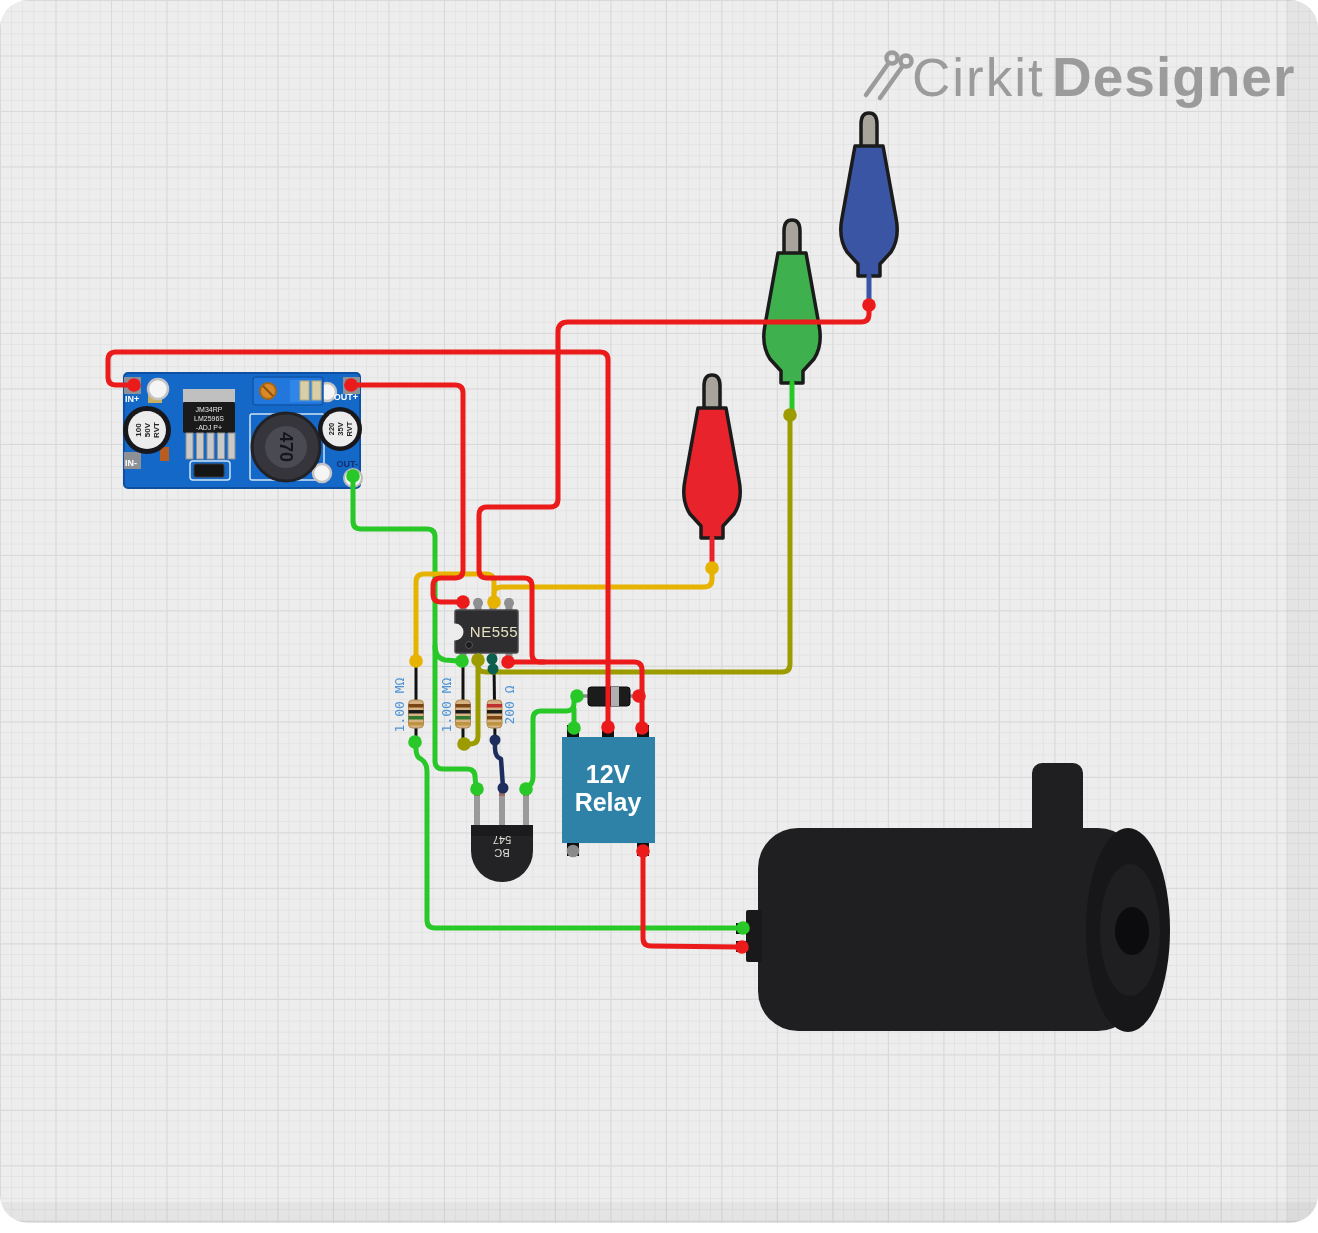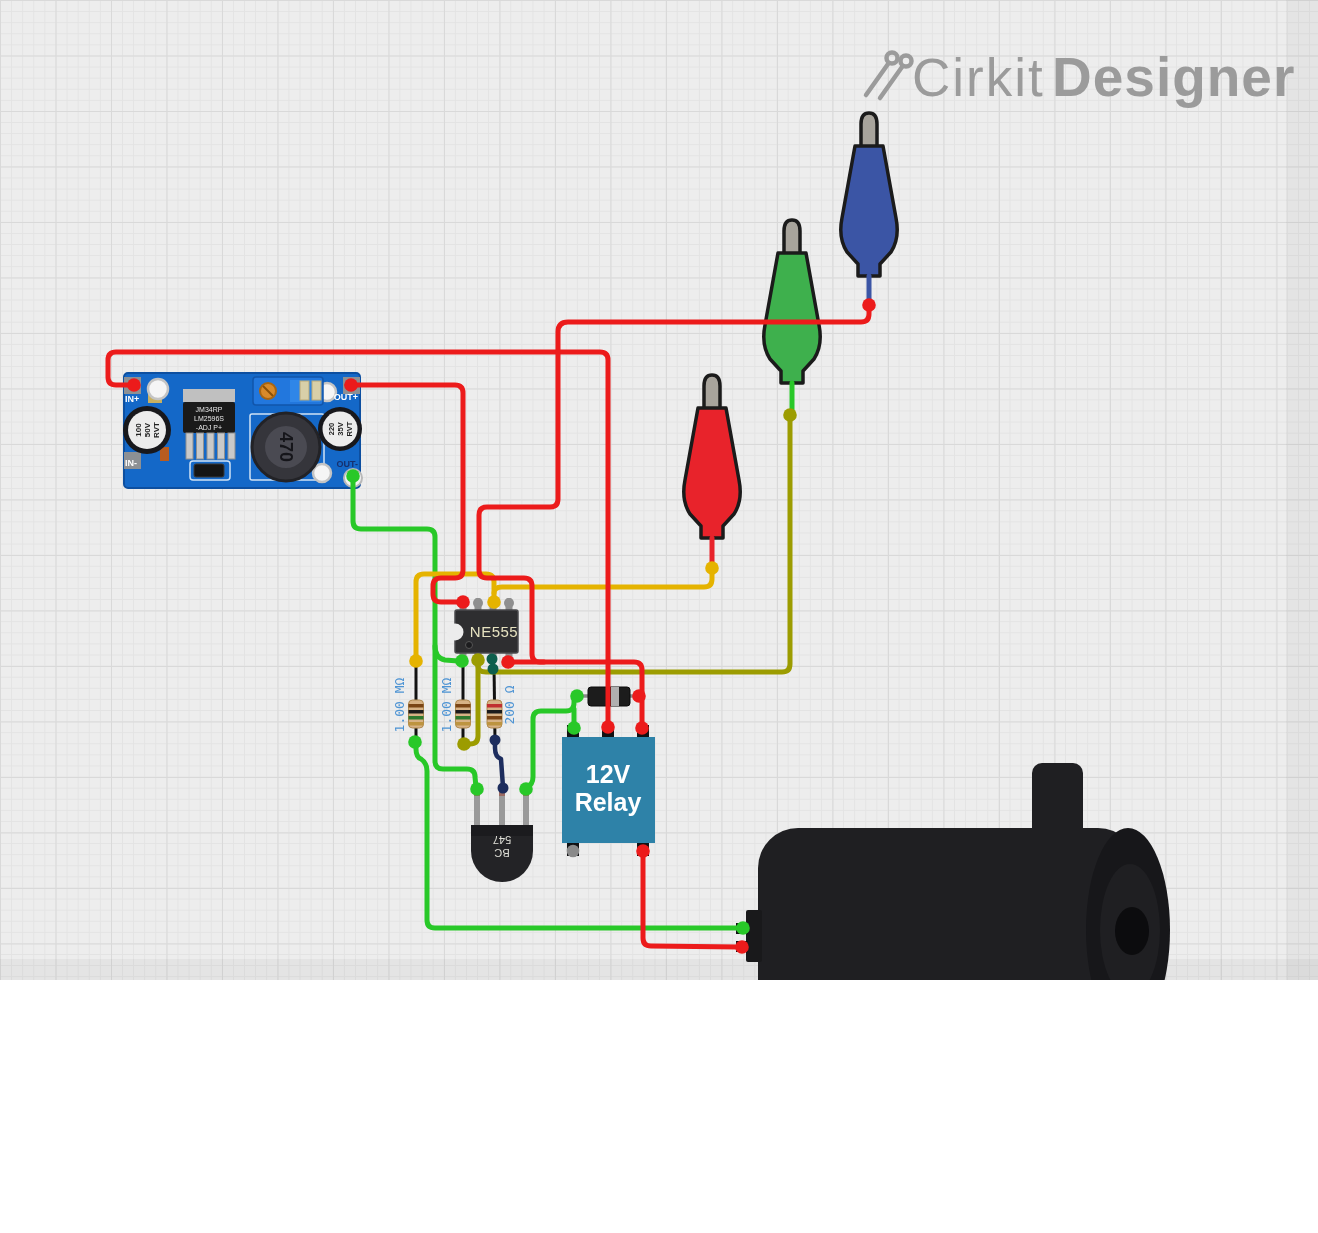--- a/index.html
+++ b/index.html
@@ -1,27 +1,28 @@
 <!DOCTYPE html>
 <html><head>
 <meta charset="utf-8">
 <style>
   html,body{margin:0;padding:0;}
   #stage{
     position:relative;
-    width:1318px;height:980px;
+    width:1318px;height:1223px;
     overflow:hidden;
     background-color:#ededed;
     background-image:
       linear-gradient(#d9d9d9 1px, transparent 1px),
       linear-gradient(90deg,#d9d9d9 1px, transparent 1px),
       linear-gradient(#e3e3e3 1px, transparent 1px),
       linear-gradient(90deg,#e3e3e3 1px, transparent 1px);
     background-size:55.5px 55.5px,55.5px 55.5px,11.1px 11.1px,11.1px 11.1px;
     font-family:"Liberation Sans", sans-serif;
+    border-radius:28px;
   }
   .edge-strip{position:absolute;background:rgba(0,0,0,0.035);pointer-events:none;}
   #strip-right{right:0;top:0;width:32px;height:100%;}
   #strip-bottom{left:0;bottom:0;width:100%;height:21px;}
   svg{position:absolute;left:0;top:0;}
   text{font-family:"Liberation Sans", sans-serif;}
   .mono{font-family:"DejaVu Sans Mono", monospace;}
   .wire{fill:none;stroke-linecap:round;stroke-linejoin:round;}
 </style>
 </head>

